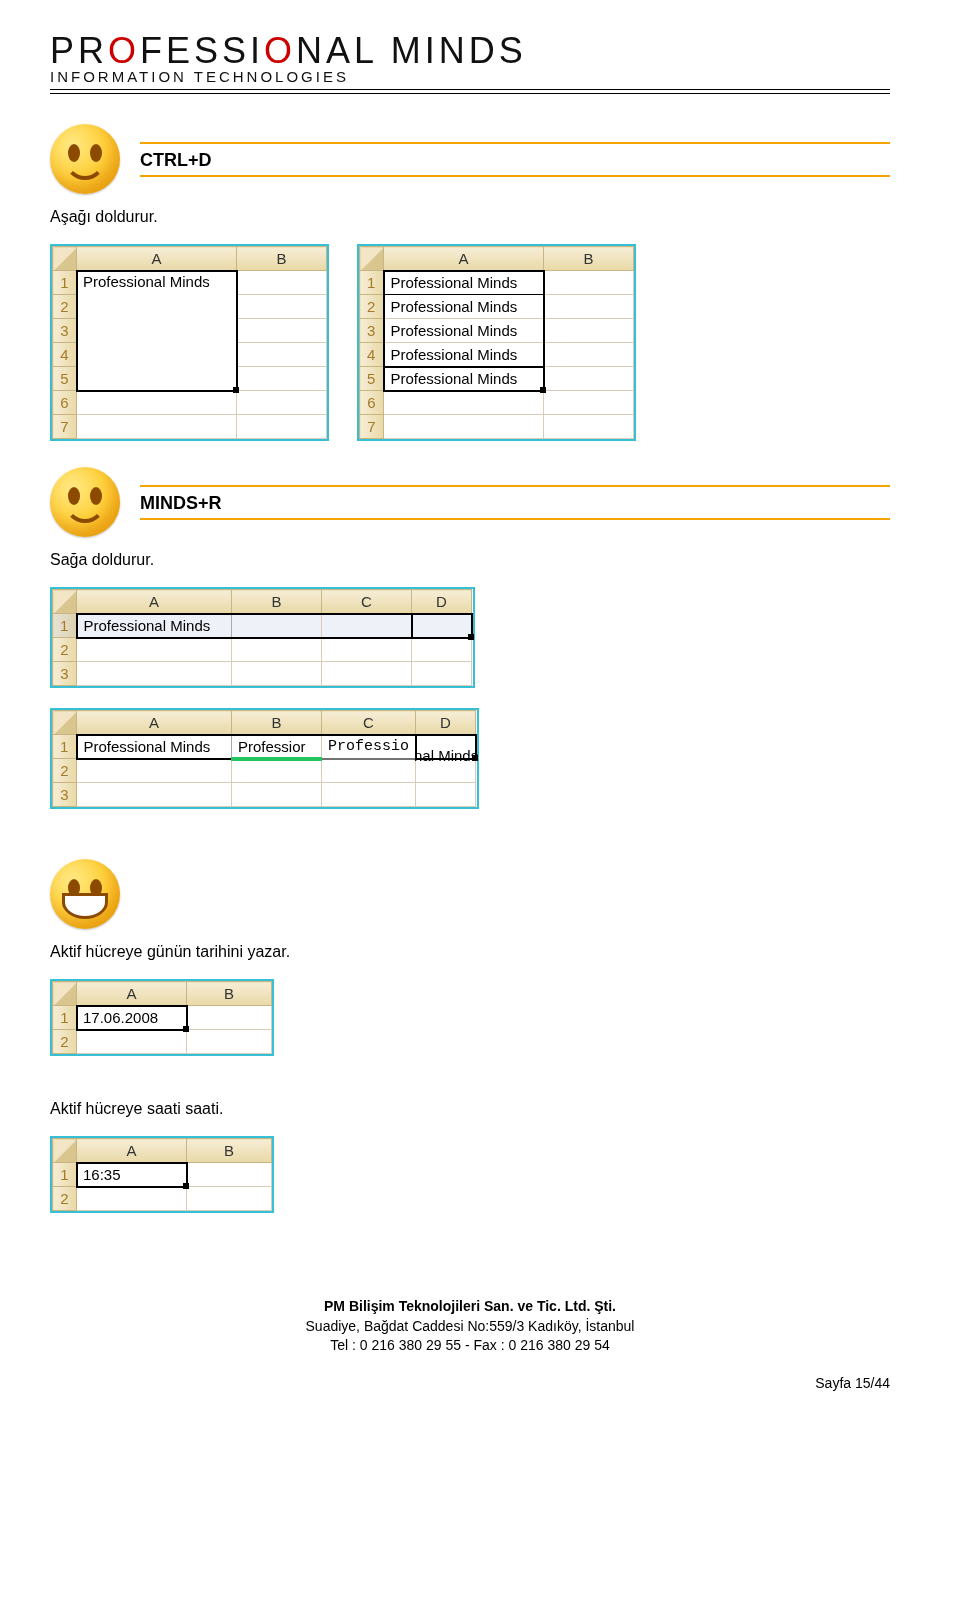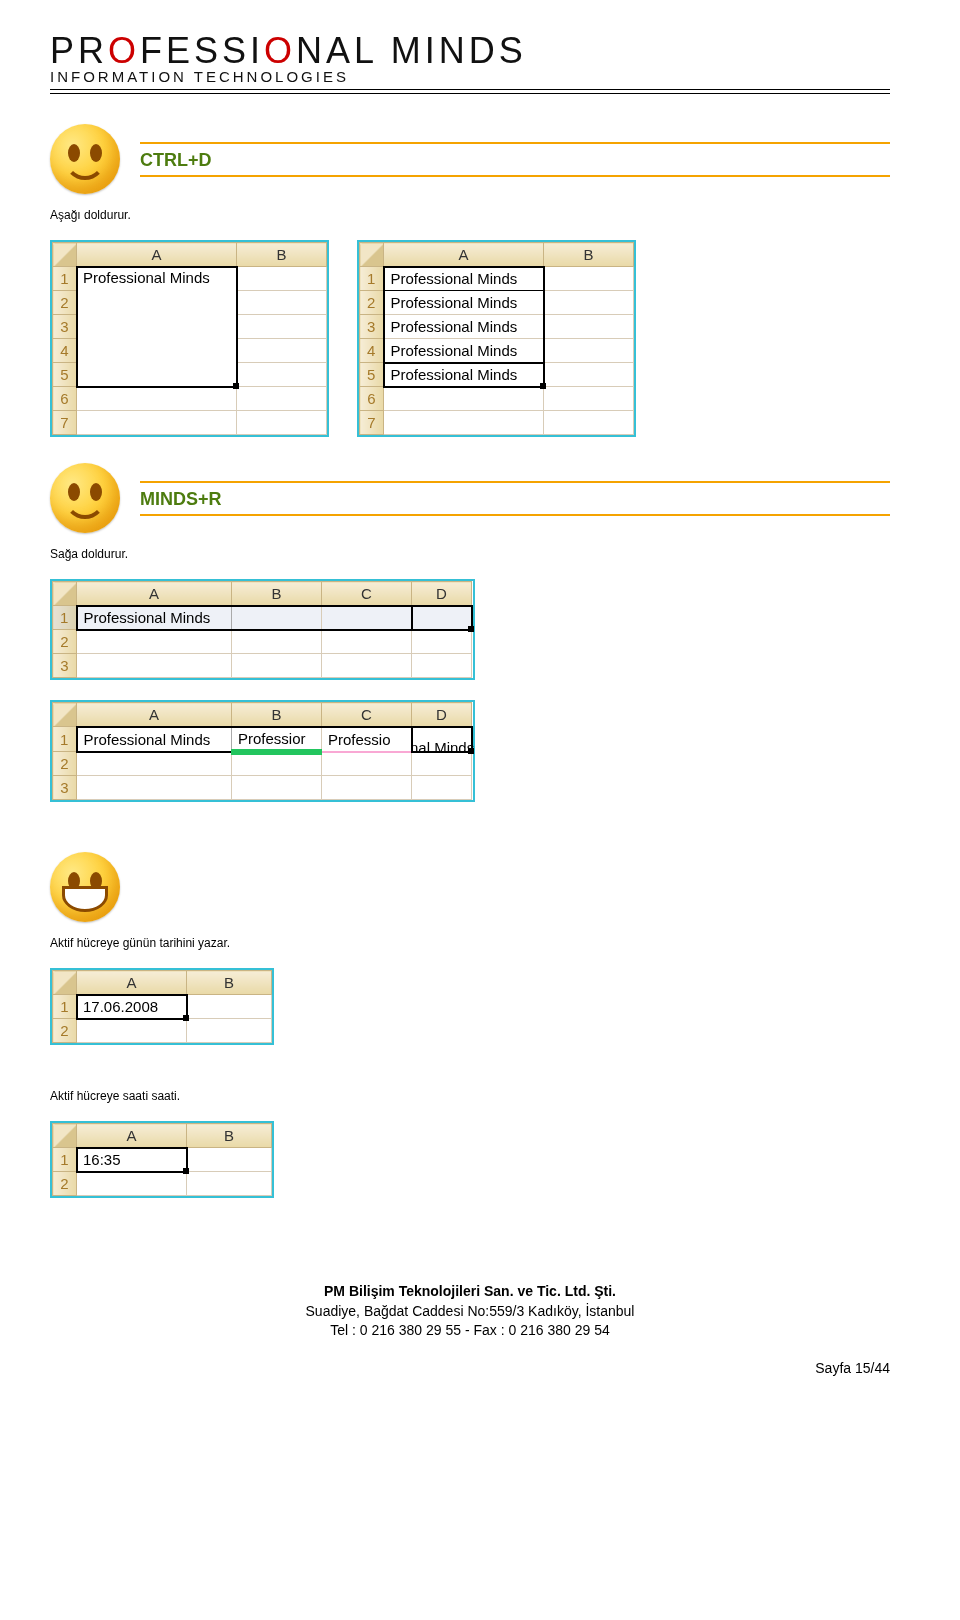--- a/index.html
+++ b/index.html
@@ -41,21 +41,21 @@
     align-items: center;
     gap: 20px;
     margin: 20px 0 6px 0;
   }
   .tip-title-wrap { flex: 1; }
   .tip-line { border-top: 2px solid #f5a300; margin: 2px 0; }
   .tip-title {
     font-weight: bold;
     font-size: 18px;
     padding: 4px 0 2px 0;
-    color: #4d7c0f;
+    color: #000000;
   }
   .smiley {
     width: 70px; height: 70px;
     border-radius: 50%;
     background: radial-gradient(circle at 32% 30%, #ffe985 0%, #ffd23f 45%, #f8ac00 100%);
     position: relative;
     box-shadow: inset -6px -10px 14px rgba(200,110,0,.35), 0 1px 2px rgba(0,0,0,.25);
     flex-shrink: 0;
   }
   .smiley .eye {
@@ -80,21 +80,21 @@
   }
   .smiley .mouth-grin {
     position: absolute;
     width: 40px; height: 20px;
     background: #fff;
     border: 3px solid #8b4a00;
     border-radius: 0 0 30px 30px / 0 0 22px 22px;
     left: 50%; transform: translateX(-50%);
     bottom: 10px;
   }
-  .desc { font-size: 12px; margin: 14px 0 18px 0; }
+  .desc { font-size: 16px; margin: 14px 0 18px 0; }
 
   .sheet-pair { display: flex; gap: 28px; margin-bottom: 26px; }
   .sheet {
     border: 2px solid #35c0d6;
     display: inline-block;
     background: #fff;
   }
   table.xl { border-collapse: collapse; font-size: 15px; }
   table.xl th, table.xl td {
     border: 1px solid #d8ccb8;
@@ -326,22 +326,22 @@
           <tr>
             <th class="corner"></th>
             <th style="width:155px">A</th>
             <th style="width:90px">B</th>
             <th style="width:90px">C</th>
             <th style="width:60px;position:relative;">D</th>
           </tr>
     <tr>
             <th class="rowhdr">1</th>
       <td style="border:2px solid #000;border-right:1px solid #aaa;">Professional Minds</td>
-      <td class="clip" style="border-top:2px solid #000;border-bottom:6px solid #22c55e;">Professior</td>
-      <td class="clip" style="border-top:2px solid #000;border-bottom:2px solid #f9a8d4;">Professio</td>
+      <td class="clip" style="border-top:2px solid #000;border-bottom:4px solid #22c55e;">Professior</td>
+      <td class="clip" style="border-top:2px solid #000;border-bottom:2px solid #737373;font-family:Liberation Mono, monospace;">Professio</td>
       <td class="sel-outline clip" style="border-top:2px solid #000;border-bottom:2px solid #000;border-right:2px solid #000;position:relative;overflow:visible;">
         <span style="position:absolute;left:-2px;">nal Minds</span>
       </td>
     </tr>
     <tr>
             <th class="rowhdr">2</th>
             <td></td>
             <td></td>
             <td></td>
             <td></td>

